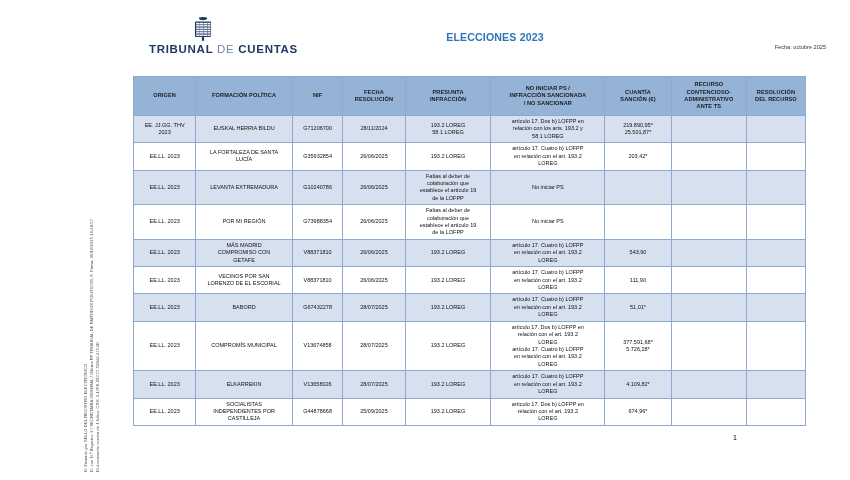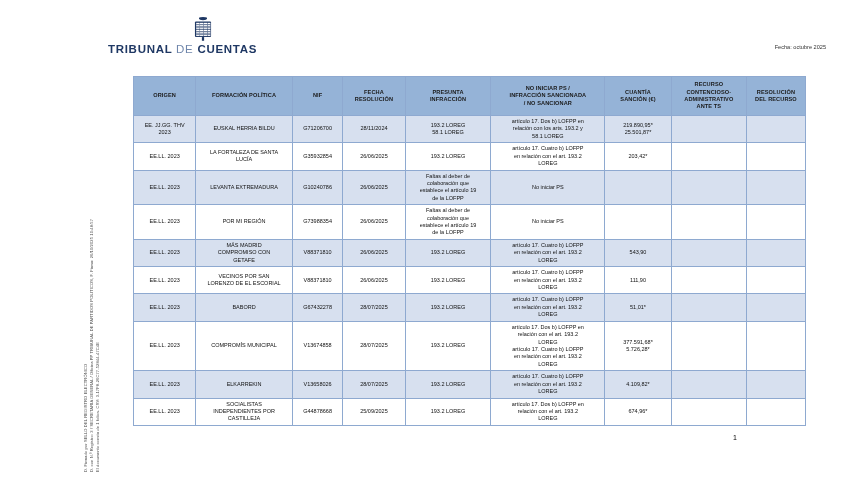--- a/index.html
+++ b/index.html
@@ -35,21 +35,21 @@
   
   .header{
     position:absolute;
     left:0; top:0; right:0;
     height:70px;
   }
   .brand{
     position:absolute;
     left:108px; top:16px;
     width:190px;
-    text-align:left;
+    text-align:right;
   }
   .coat{
     width:26px;height:26px;
     margin:0 auto 1px auto;
     display:block;
   }
   .brand-text{
     font-size:11.5px;
     color:#1f3864;
     font-weight:bold;
@@ -195,20 +195,21 @@
         <rect x="18.2" y="34" width="3.6" height="6"></rect>
       </g>
     </svg>
     <div class="brand-text"><span>TRIBUNAL</span>
       <span class="light">DE</span>
       <span>CUENTAS</span>
     </div>
   </div>
 
   <div class="titleblock">
+    <div class="title2">ELECCIONES 2023</div>
   </div>
 
   <div class="fecha">Fecha: octubre 2025</div>
 </div>
 
 <div class="tablewrap">
   <table class="grid">
     <colgroup>
       <col class="c-origen">
         <col class="c-form">

